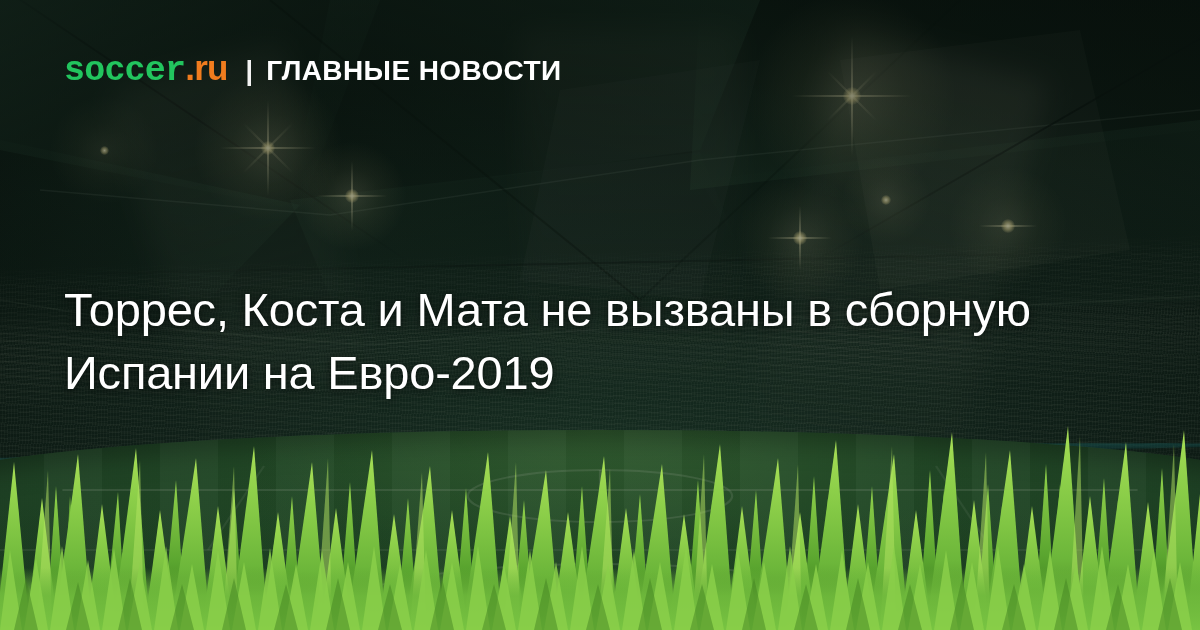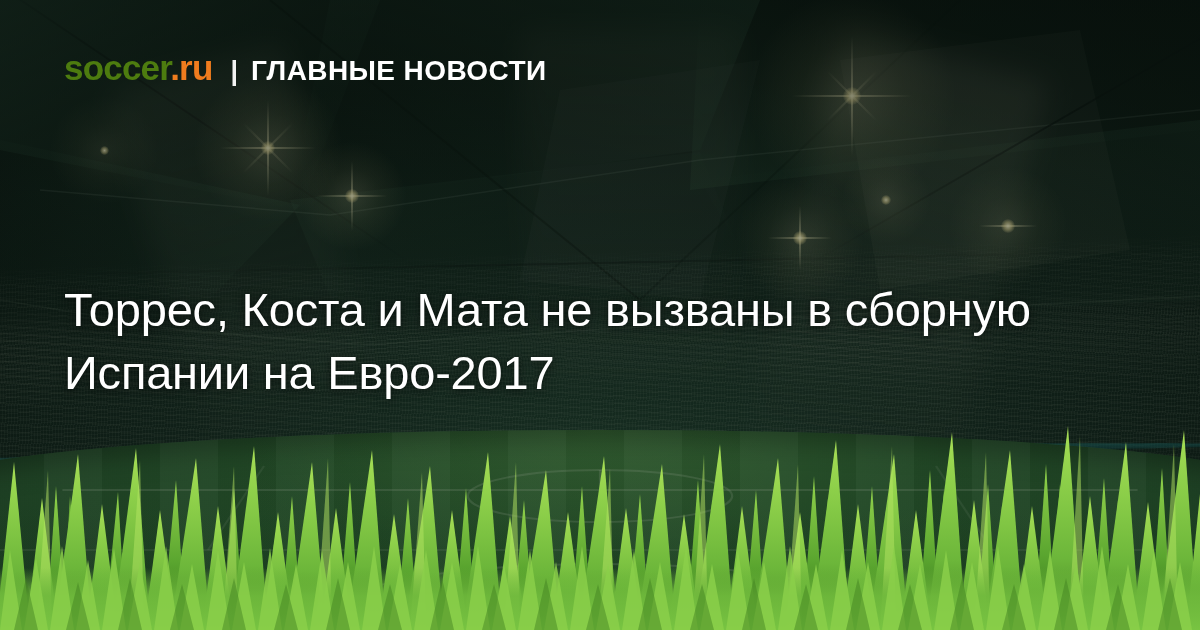--- a/index.html
+++ b/index.html
@@ -176,21 +176,21 @@
     align-items: baseline;
     gap: 0;
     white-space: nowrap;
   }
   .logo {
     font-size: 35px;
     font-weight: bold;
     letter-spacing: -0.8px;
     line-height: 1;
   }
-  .logo .lg-name { color: #4d7c0f; }
+  .logo .lg-name { color: #22c55e; font-family: Liberation Mono, monospace; }
   .logo .lg-tld  { color: #f07c1e; }
   .hdr-sep {
     color: #ffffff;
     font-size: 27px;
     font-weight: bold;
     margin: 0 13px 0 18px;
     line-height: 1;
     opacity: .95;
   }
   .hdr-kicker {
@@ -584,15 +584,15 @@
   </div>
 
   <div class="header">
     <span class="logo">
       <span class="lg-name">soccer</span><span class="lg-tld">.ru</span>
     </span>
     <span class="hdr-sep">|</span>
     <span class="hdr-kicker">ГЛАВНЫЕ НОВОСТИ</span>
   </div>
 
-  <h1 class="title">Торрес, Коста и Мата не вызваны в сборную Испании на Евро-2017</h1>
+  <h1 class="title">Торрес, Коста и Мата не вызваны в сборную Испании на Евро-2019</h1>
 
 </div>
 
 </body></html>

